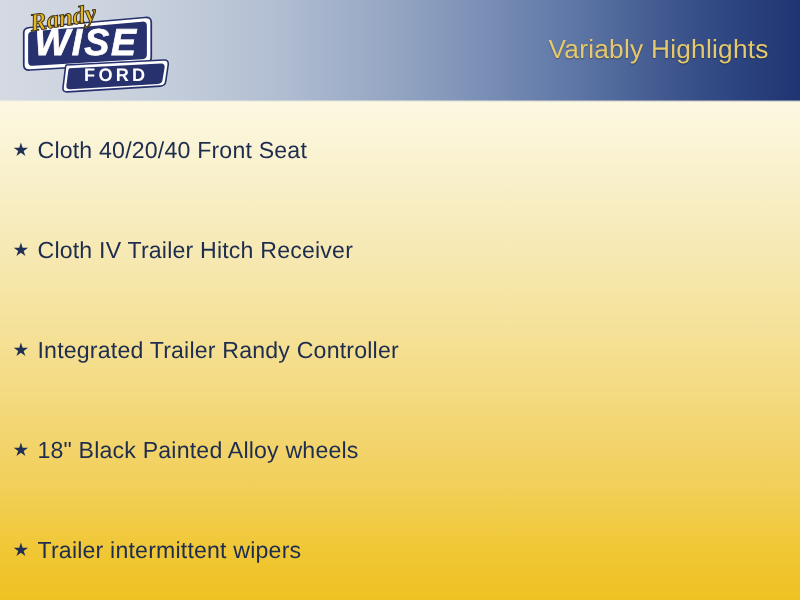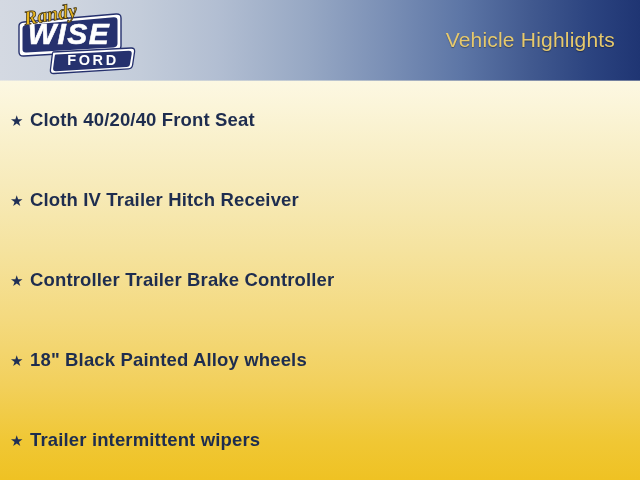--- a/index.html
+++ b/index.html
@@ -112,21 +112,20 @@
     font-size: 15px;
     line-height: 1;
     color: #1f2f55;
     text-align: left;
   }
   .highlight-label {
     font-size: 18.5px;
     color: #1e2d4f;
     letter-spacing: 0.15px;
     white-space: nowrap;
-    font-weight: bold;
   }
 </style>
 </head>
 <body>
 
 <div id="slide">
 
   <div id="header">
 
     <div id="logo">
@@ -149,39 +148,39 @@
           <path d="M47.5 52.6 L120.6 48.8 Q124 48.6 123.7 51.9 L122 62 Q121.7 64.9 118.4 65.1 L48.2 69.3 Q44.8 69.5 45.1 66.3 L46.6 54.7 Q46.9 52.7 47.5 52.6 Z" fill="#26316e"></path>
           <text x="85" y="63" text-anchor="middle" font-family="'Liberation Sans', sans-serif" font-size="14.5" font-weight="bold" letter-spacing="2.6" fill="#ffffff">FORD</text>
 
           <g transform="rotate(-9 48 14)">
             <text x="16" y="18" font-family="'Liberation Serif', serif" font-size="20" font-weight="bold" font-style="italic" fill="#e8b41d" stroke="#3a3118" stroke-width="0.75">Randy</text>
           </g>
         </g>
       </svg>
     </div>
 
-    <div id="header-title">Vehicle Highlights</div>
+    <div id="header-title">Variably Highlights</div>
   </div>
   <div id="header-underline"></div>
 
   <ul id="highlights">
 
     <li class="highlight-item">
       <span class="bullet-star">★</span>
       <span class="highlight-label">Cloth 40/20/40 Front Seat</span>
     </li>
 
     <li class="highlight-item">
       <span class="bullet-star">★</span>
       <span class="highlight-label">Cloth IV Trailer Hitch Receiver</span>
     </li>
 
     <li class="highlight-item">
       <span class="bullet-star">★</span>
-      <span class="highlight-label">Controller Trailer Brake Controller</span>
+      <span class="highlight-label">Integrated Trailer Randy Controller</span>
     </li>
 
     <li class="highlight-item">
       <span class="bullet-star">★</span>
       <span class="highlight-label">18" Black Painted Alloy wheels</span>
     </li>
 
     <li class="highlight-item">
       <span class="bullet-star">★</span>
       <span class="highlight-label">Trailer intermittent wipers</span>

